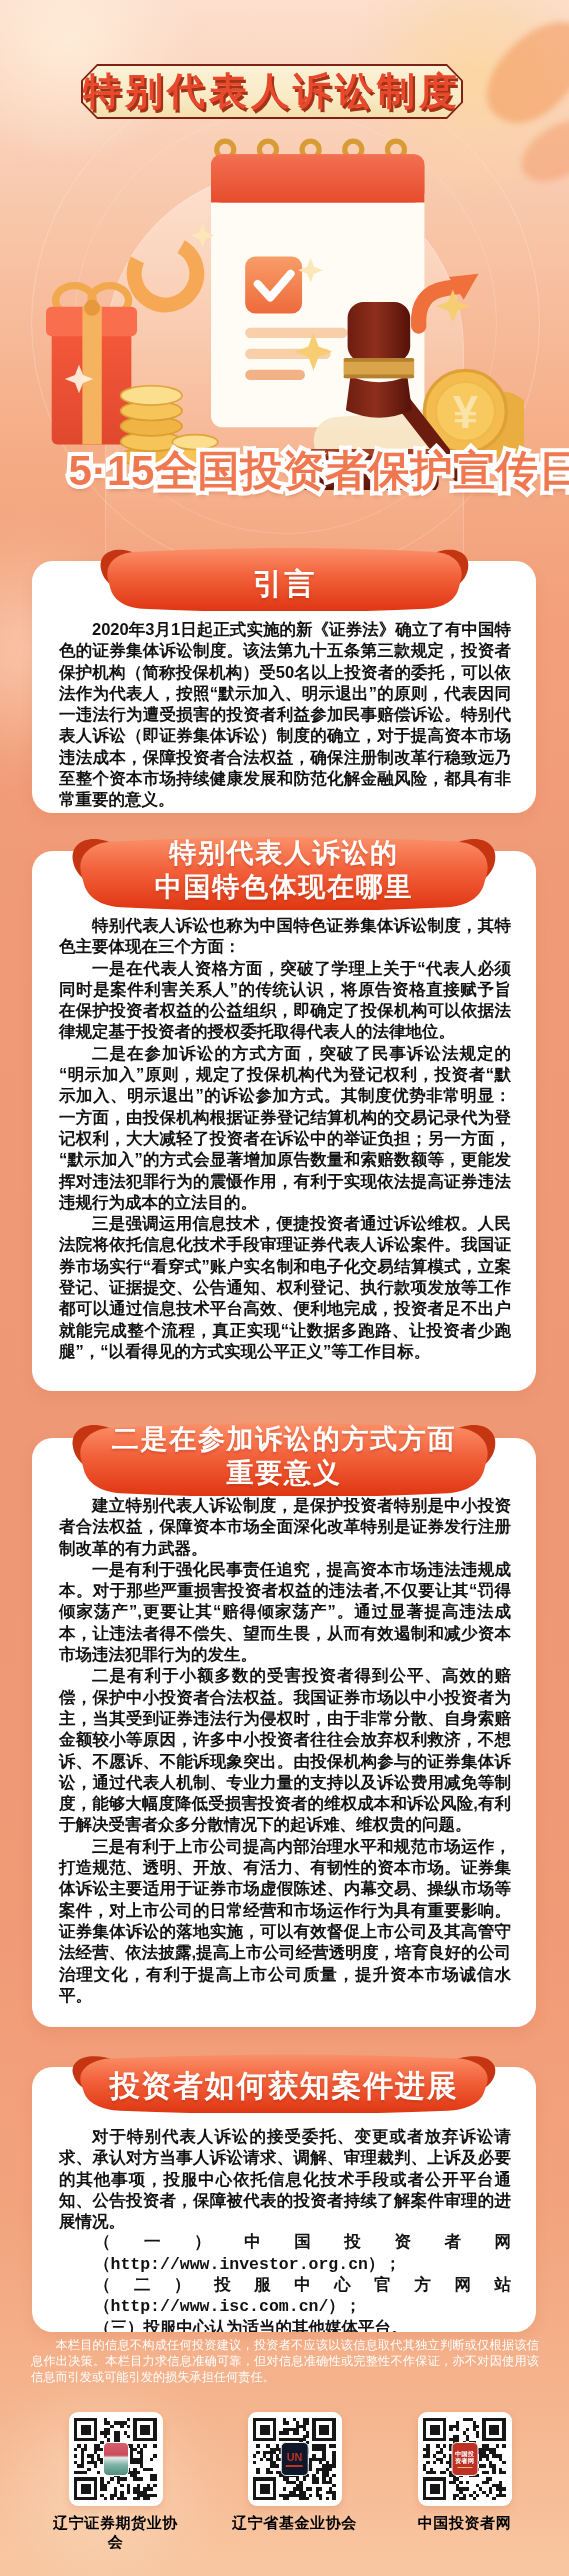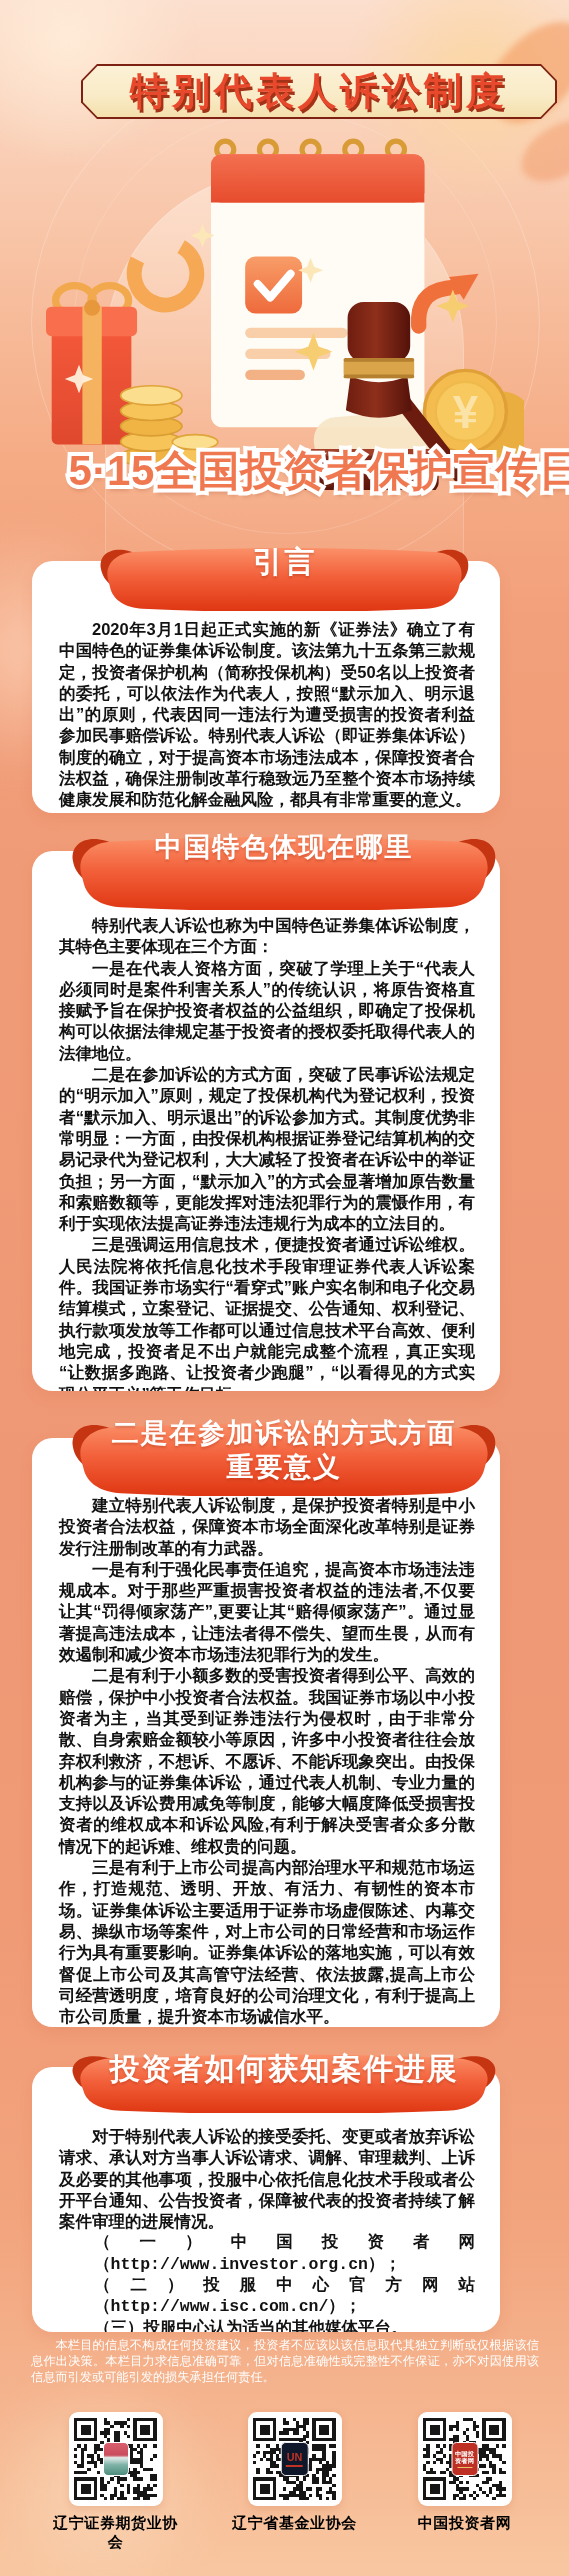--- a/index.html
+++ b/index.html
@@ -24,50 +24,50 @@
   .glow-bottom{left:-46px;top:2390px;width:296px;height:188px;border-radius:50%;
       background:radial-gradient(circle,rgba(255,232,205,.5),rgba(255,232,205,0) 70%);filter:blur(17px);z-index:1;}
   .arch{left:105px;top:170px;width:359px;height:455px;border-radius:179px 179px 0 0;z-index:1;
       background:linear-gradient(180deg,rgba(255,241,229,.55) 0%,rgba(255,241,229,.18) 55%,rgba(255,241,229,0) 92%);
       box-shadow:inset 0 0 0 1.1px rgba(255,255,255,.18);}
   .ring-line{border:1.1px solid rgba(255,255,255,.22);border-radius:50%;z-index:1;}
   .ring1{left:31px;top:68px;width:507px;height:507px;}
   .ring2{left:74px;top:111px;width:421px;height:421px;border-color:rgba(255,255,255,.15);}
 
   
-  .plaque{position:absolute;left:81px;top:64px;width:476px;height:55px;z-index:5;
+  .plaque{position:absolute;left:81px;top:64px;width:382px;height:55px;z-index:5;
       clip-path:polygon(16px 0,calc(100% - 16px) 0,100% 30%,100% 70%,calc(100% - 16px) 100%,16px 100%,0 70%,0 30%);
       background:#7D2212;}
   .plaque-inner{position:absolute;inset:1.7px;display:flex;align-items:center;justify-content:center;
       clip-path:polygon(15px 0,calc(100% - 15px) 0,100% 30%,100% 70%,calc(100% - 15px) 100%,15px 100%,0 70%,0 30%);
       background:linear-gradient(180deg,#FBF1D6 0%,#F9EBC6 60%,#F4DFAC 100%);}
   .plaque-title{margin:0;font-size:38px;font-weight:900;letter-spacing:4px;color:#E8482B;
       text-shadow:2.3px 2.8px 0 #A33216;}
 
   
   .hero{position:absolute;left:46px;top:137px;width:478px;height:353px;z-index:4;}
 
   
   .campaign{position:absolute;left:0;top:448px;width:569px;text-align:right;z-index:6;padding-left:12px;}
   .campaign-inner{position:relative;display:inline-block;font-size:42px;font-weight:900;letter-spacing:0.6px;line-height:1.1;}
   .campaign .stroke{position:absolute;left:0;top:0;color:#fff;-webkit-text-stroke:8px #ffffff;
       text-shadow:0 4.6px 4.6px rgba(176,86,56,.45);}
   .campaign .fill{position:relative;color:#F07850;}
 
   
-  .card{position:absolute;left:32px;width:468px;background:#ffffff;border-radius:20.5px;z-index:2;
+  .card{position:absolute;left:32px;width:504px;background:#ffffff;border-radius:20.5px;z-index:2;
       box-shadow:0 5.7px 13.7px rgba(196,84,44,.12);overflow:hidden;box-sizing:border-box;
       padding:0 25px 0 27px;}
   .card .para{margin:0;font-size:16.5px;line-height:21.3px;font-weight:700;color:#121212;
       text-align:justify;text-justify:inter-ideograph;text-indent:2em;
       font-family:"Liberation Sans","DejaVu Sans",sans-serif;}
   .card .plist{text-indent:0;padding-left:35px;font-family:Liberation Mono, monospace;}
   .ribbon{position:absolute;z-index:3;}
   .ribbon-svg{position:absolute;inset:0;width:100%;height:100%;}
-  .rtitle{position:absolute;inset:0 0 5.7px 0;display:flex;flex-direction:column;align-items:center;justify-content:flex-start;
+  .rtitle{position:absolute;inset:0 0 5.7px 0;display:flex;flex-direction:column;align-items:center;justify-content:flex-end;
       color:#fff;font-weight:900;letter-spacing:1.7px;text-shadow:0 1.7px 2.3px rgba(150,30,5,.28);}
   .rtitle.single{font-size:30px;}
   .rtitle.double{font-size:27px;line-height:34px;}
 
   #card-intro{top:561px;height:252px;padding-top:58px;}
   #ribbon-intro{left:94px;top:542px;width:381px;height:69px;}
   #card-features{top:851px;height:540px;padding-top:64px;}
   #ribbon-features{left:65px;top:830px;width:438px;height:80px;}
   #card-significance{top:1438px;height:589px;padding-top:57px;}
   #ribbon-significance{left:65px;top:1416px;width:438px;height:80px;}
@@ -267,20 +267,21 @@
       <p class="para">二是在参加诉讼的方式方面，突破了民事诉讼法规定的“明示加入”原则，规定了投保机构代为登记权利，投资者“默示加入、明示退出”的诉讼参加方式。其制度优势非常明显：一方面，由投保机构根据证券登记结算机构的交易记录代为登记权利，大大减轻了投资者在诉讼中的举证负担；另一方面，“默示加入”的方式会显著增加原告数量和索赔数额等，更能发挥对违法犯罪行为的震慑作用，有利于实现依法提高证券违法违规行为成本的立法目的。</p>
       <p class="para">三是强调运用信息技术，便捷投资者通过诉讼维权。人民法院将依托信息化技术手段审理证券代表人诉讼案件。我国证券市场实行“看穿式”账户实名制和电子化交易结算模式，立案登记、证据提交、公告通知、权利登记、执行款项发放等工作都可以通过信息技术平台高效、便利地完成，投资者足不出户就能完成整个流程，真正实现“让数据多跑路、让投资者少跑腿”，“以看得见的方式实现公平正义”等工作目标。</p>
     </div>
     <div class="ribbon" id="ribbon-features">
       <svg class="ribbon-svg" viewBox="0 0 770 150" preserveAspectRatio="none" aria-hidden="true">
         <path d="M95,30 C45,2 8,22 14,58 C19,88 44,104 68,106 L110,106 L95,30 Z" fill="#C63512"></path>
         <path d="M675,30 C725,2 762,22 756,58 C751,88 726,104 702,106 L660,106 L675,30 Z" fill="#C63512"></path>
         <path d="M78,22 Q385,4 692,22 C726,26 748,48 742,80 L738,96 C732,128 706,142 672,145 Q385,160 98,145 C64,142 38,128 32,96 L28,80 C22,48 44,26 78,22 Z" fill="url(#ribGrad)"></path>
       </svg>
       <div class="rtitle double">
+        <span>特别代表人诉讼的</span>
         <span>中国特色体现在哪里</span>
       </div>
     </div>
   </section>
 
   <section>
     <div class="card" id="card-significance">
       <p class="para">建立特别代表人诉讼制度，是保护投资者特别是中小投资者合法权益，保障资本市场全面深化改革特别是证券发行注册制改革的有力武器。</p>
       <p class="para">一是有利于强化民事责任追究，提高资本市场违法违规成本。对于那些严重损害投资者权益的违法者,不仅要让其“罚得倾家荡产”,更要让其“赔得倾家荡产”。通过显著提高违法成本，让违法者得不偿失、望而生畏，从而有效遏制和减少资本市场违法犯罪行为的发生。</p>
       <p class="para">二是有利于小额多数的受害投资者得到公平、高效的赔偿，保护中小投资者合法权益。我国证券市场以中小投资者为主，当其受到证券违法行为侵权时，由于非常分散、自身索赔金额较小等原因，许多中小投资者往往会放弃权利救济，不想诉、不愿诉、不能诉现象突出。由投保机构参与的证券集体诉讼，通过代表人机制、专业力量的支持以及诉讼费用减免等制度，能够大幅度降低受损害投资者的维权成本和诉讼风险,有利于解决受害者众多分散情况下的起诉难、维权贵的问题。</p>

